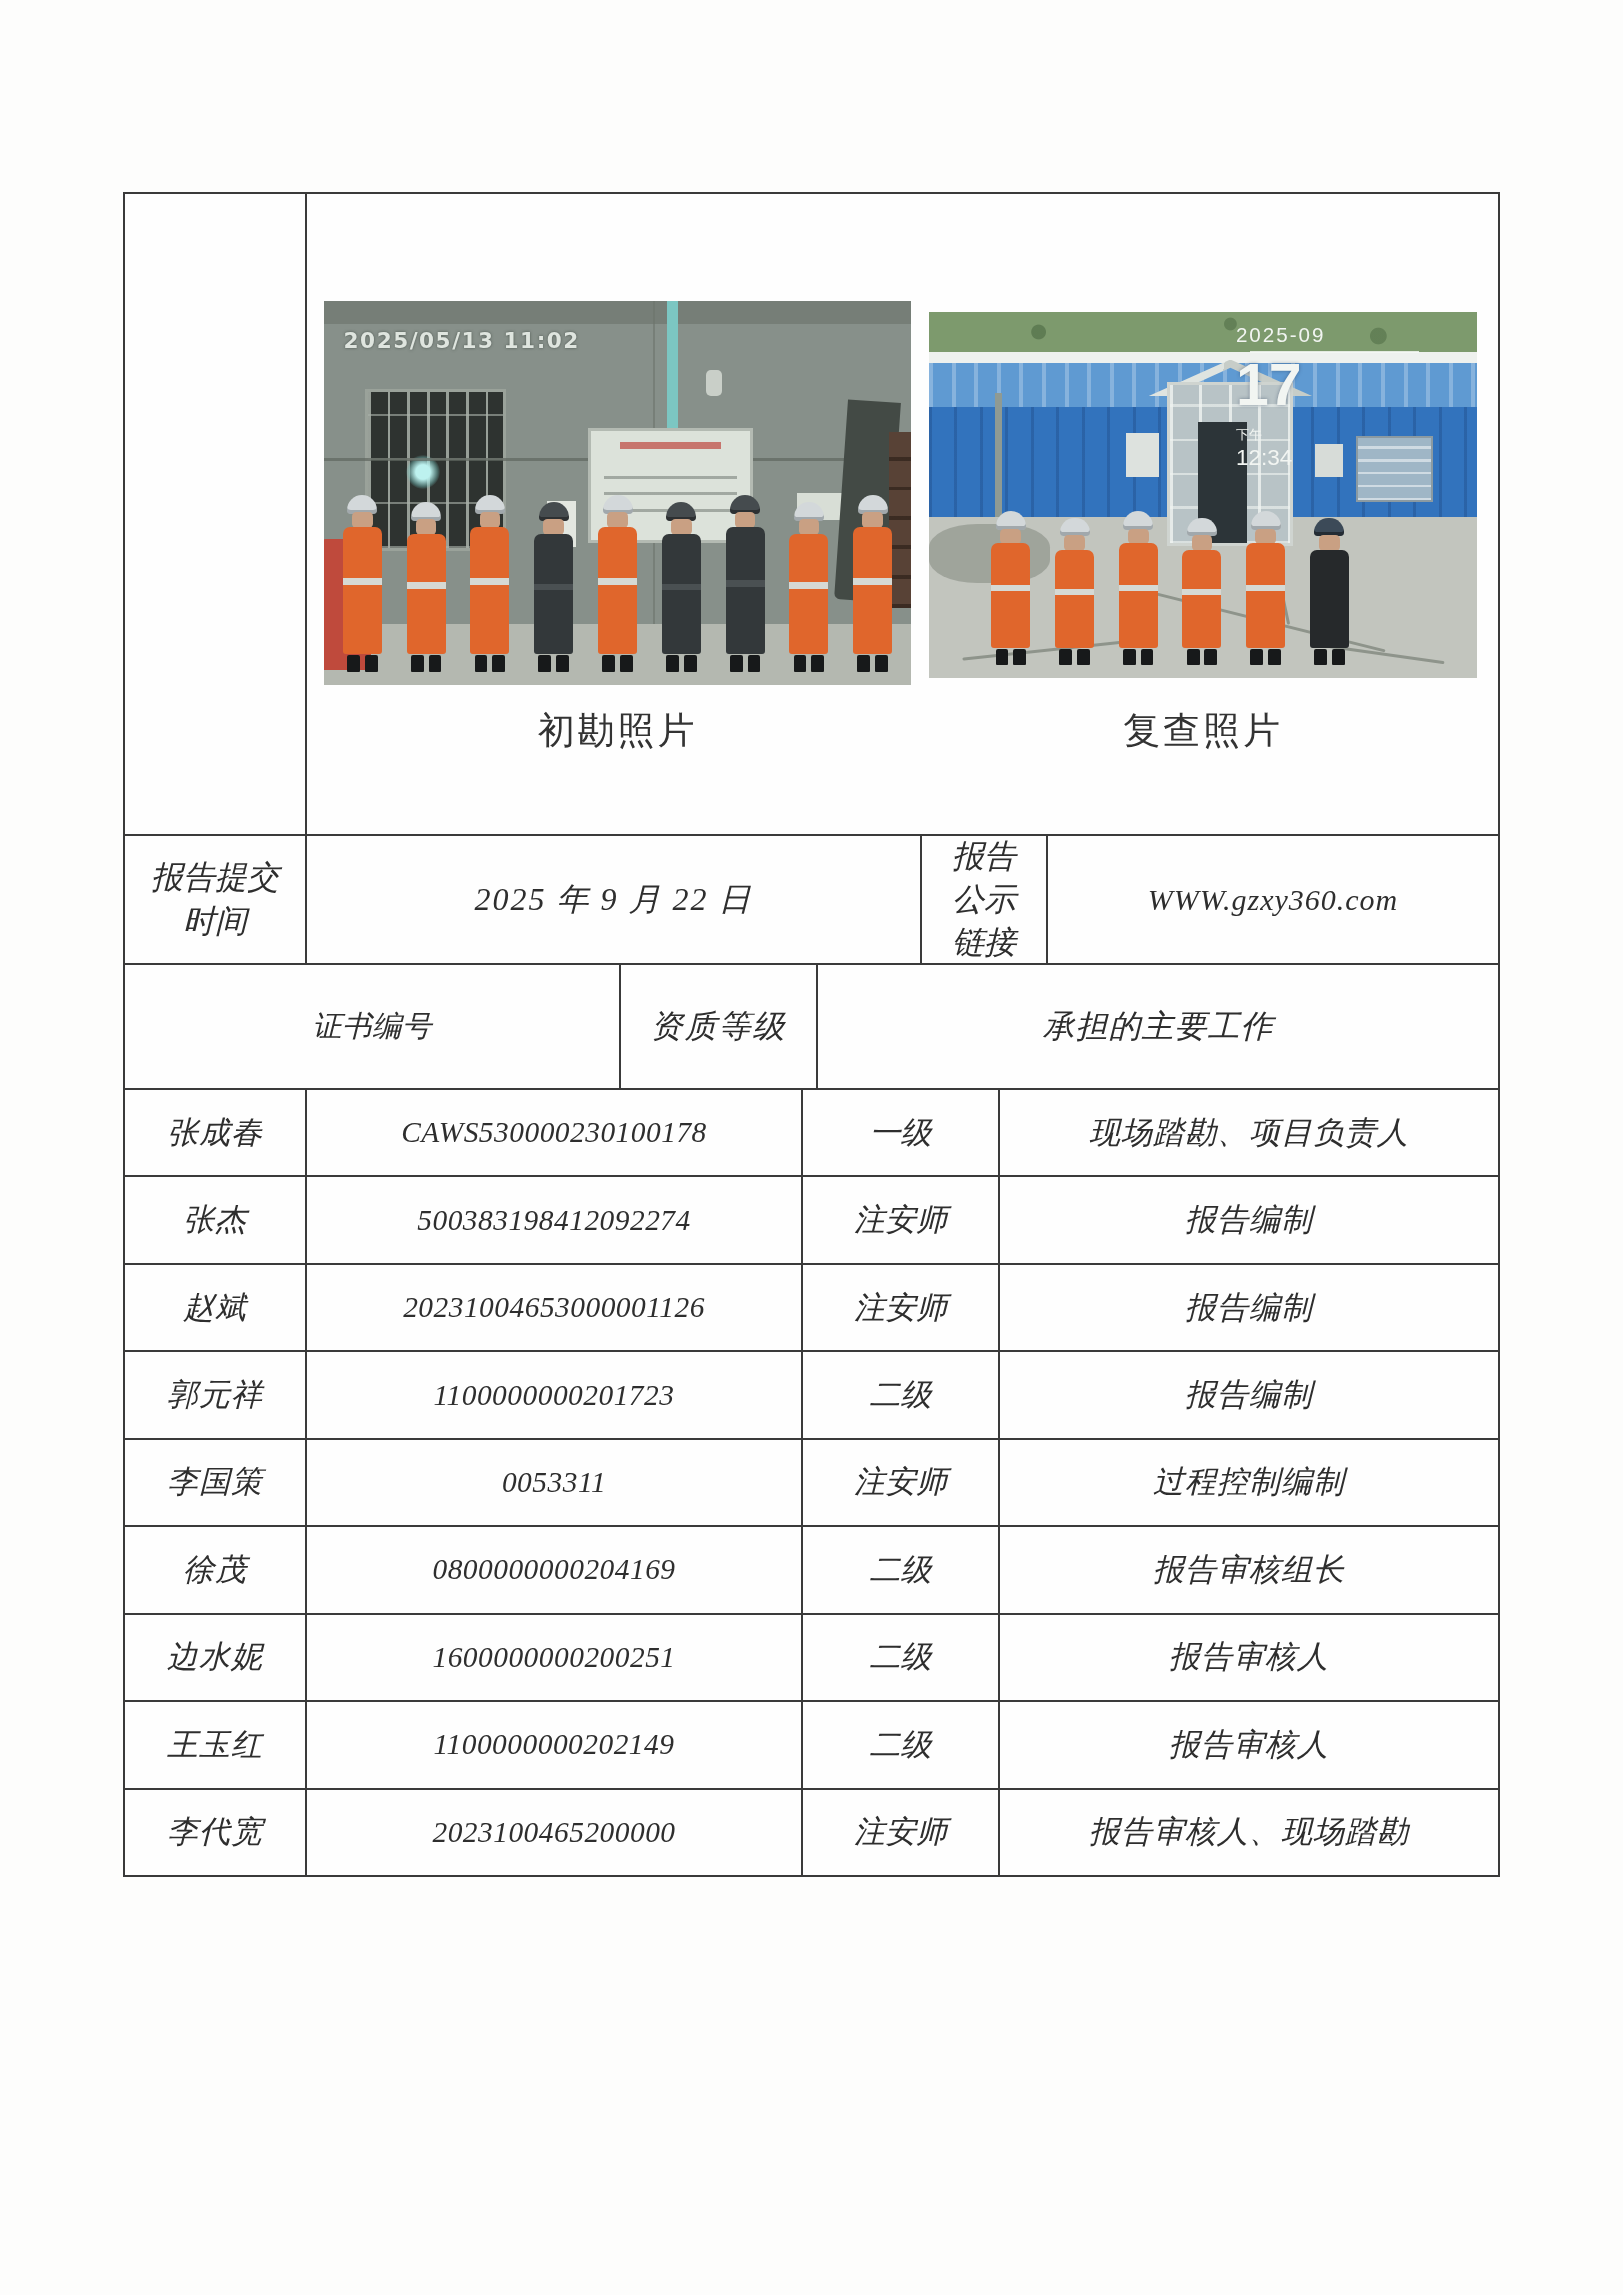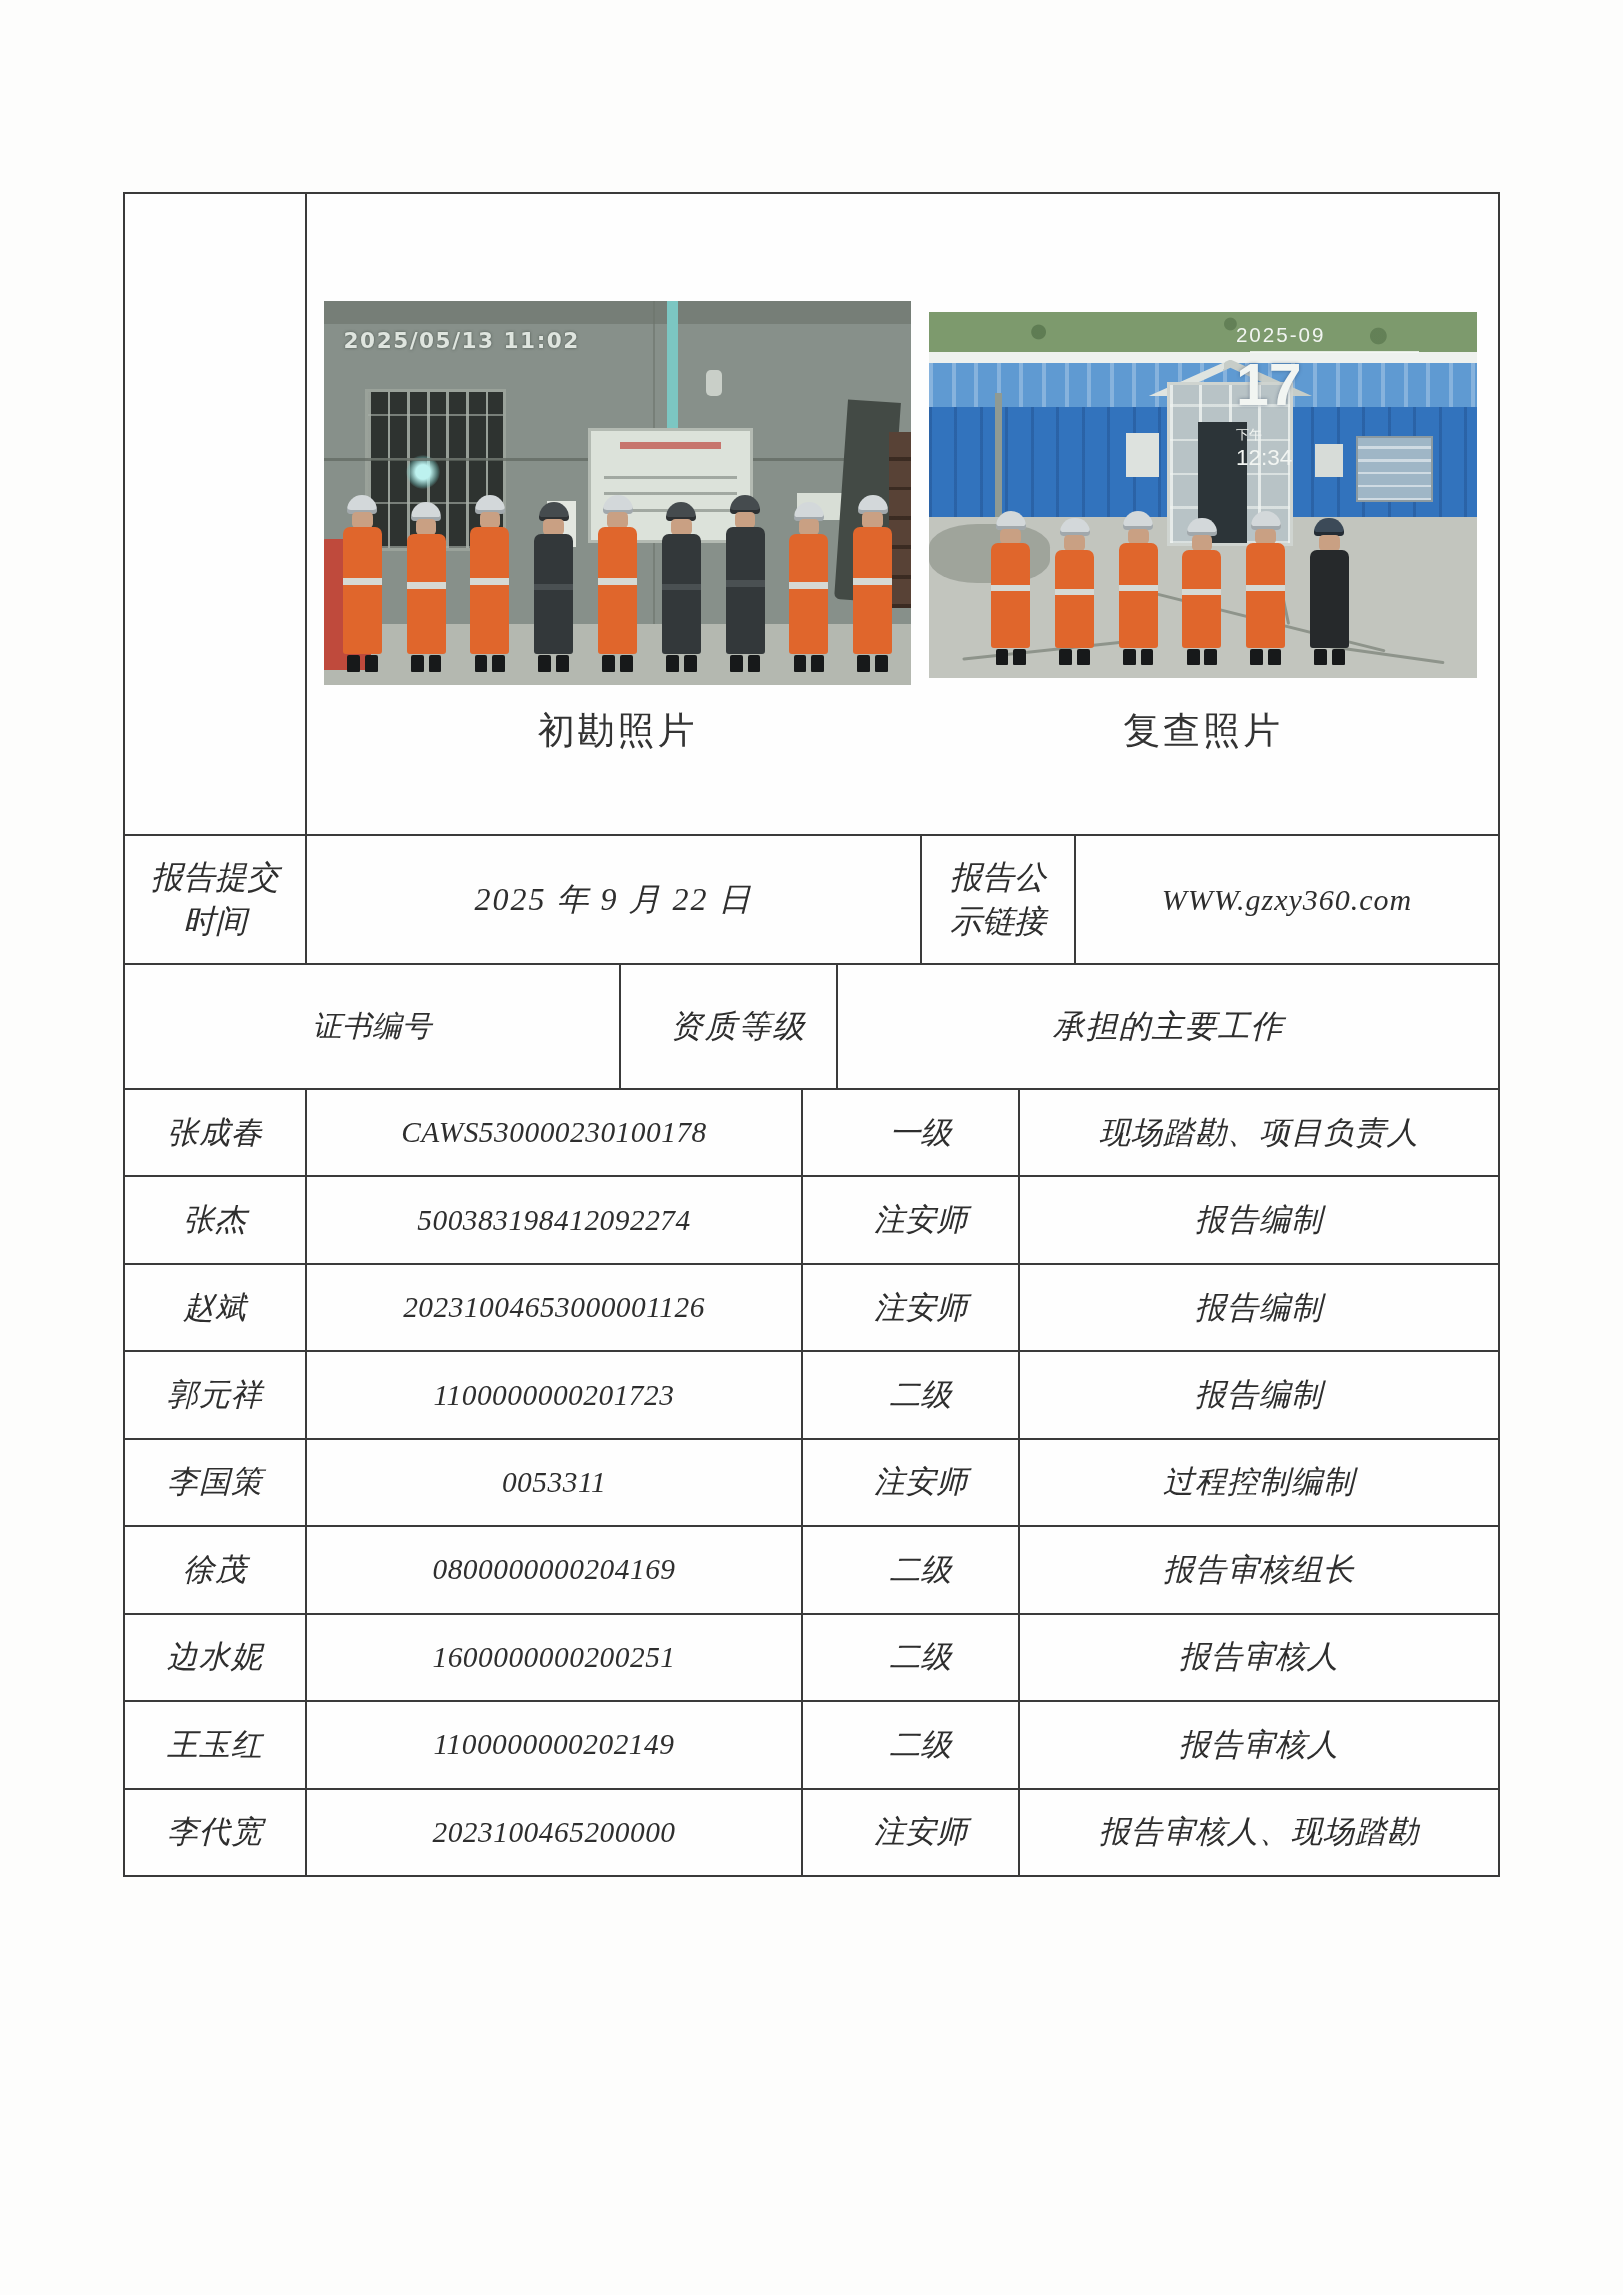--- a/index.html
+++ b/index.html
@@ -111,35 +111,35 @@
   .boots div { width:12.8px; height:16.7px; background:#17191a; border-radius:2px 2px 1px 1px; }
   .person.suit-dark .suit { background:linear-gradient(180deg,#33383a 0 42%, #4a5052 42% 47%, #33383a 47% 100%); }
   .person.suit-dark .helmet { background:#454b4e; box-shadow:inset 0 -3.9px 0 rgba(0,0,0,.35); }
   .person.suit-black .suit { background:#26292b; }
   .person.suit-black .helmet { background:#3c4a58; box-shadow:inset 0 -3.9px 0 rgba(0,0,0,.4); }
 
   
   .submission-row { height:129px; flex:0 0 auto; font-size:32px; }
   .sub-label { width:182px; flex:0 0 auto; padding:0 17.7px; line-height:1.35; }
   .sub-date { width:615px; flex:0 0 auto; letter-spacing:2px; }
-  .sub-linklabel { width:154px; flex:0 0 auto; padding:0 27.5px; line-height:1.35; }
+  .sub-linklabel { width:126px; flex:0 0 auto; padding:0 27.5px; line-height:1.35; }
   .sub-link { flex:1; font-size:30px; letter-spacing:1px; }
 
   
   .section-row { height:102px; flex:0 0 auto; }
   .section-title { width:100%; font-size:34px; font-weight:600; letter-spacing:3.9px;
     font-family:"DejaVu Sans","Liberation Sans",sans-serif; }
 
   
   .header-row { height:125px; flex:0 0 auto; font-size:32px; letter-spacing:2px; }
   #prows { flex:1; display:flex; flex-direction:column; }
   .prow { flex:1; font-size:31px; }
   .c1 { width:182px; flex:0 0 auto; letter-spacing:1px; }
   .c2 { width:496px; flex:0 0 auto; font-size:29.4px; letter-spacing:0.5px; }
-  .c3 { width:197px; flex:0 0 auto;margin-left:20px; }
+  .c3 { width:197px; flex:0 0 auto; }
   .c4 { flex:1; letter-spacing:1px; }
 </style>
 </head>
 <body>
 
 <div class="page">
   <div class="report-table">
 
     <div class="row photos-row">
       <div class="cell empty-left vline"></div>

